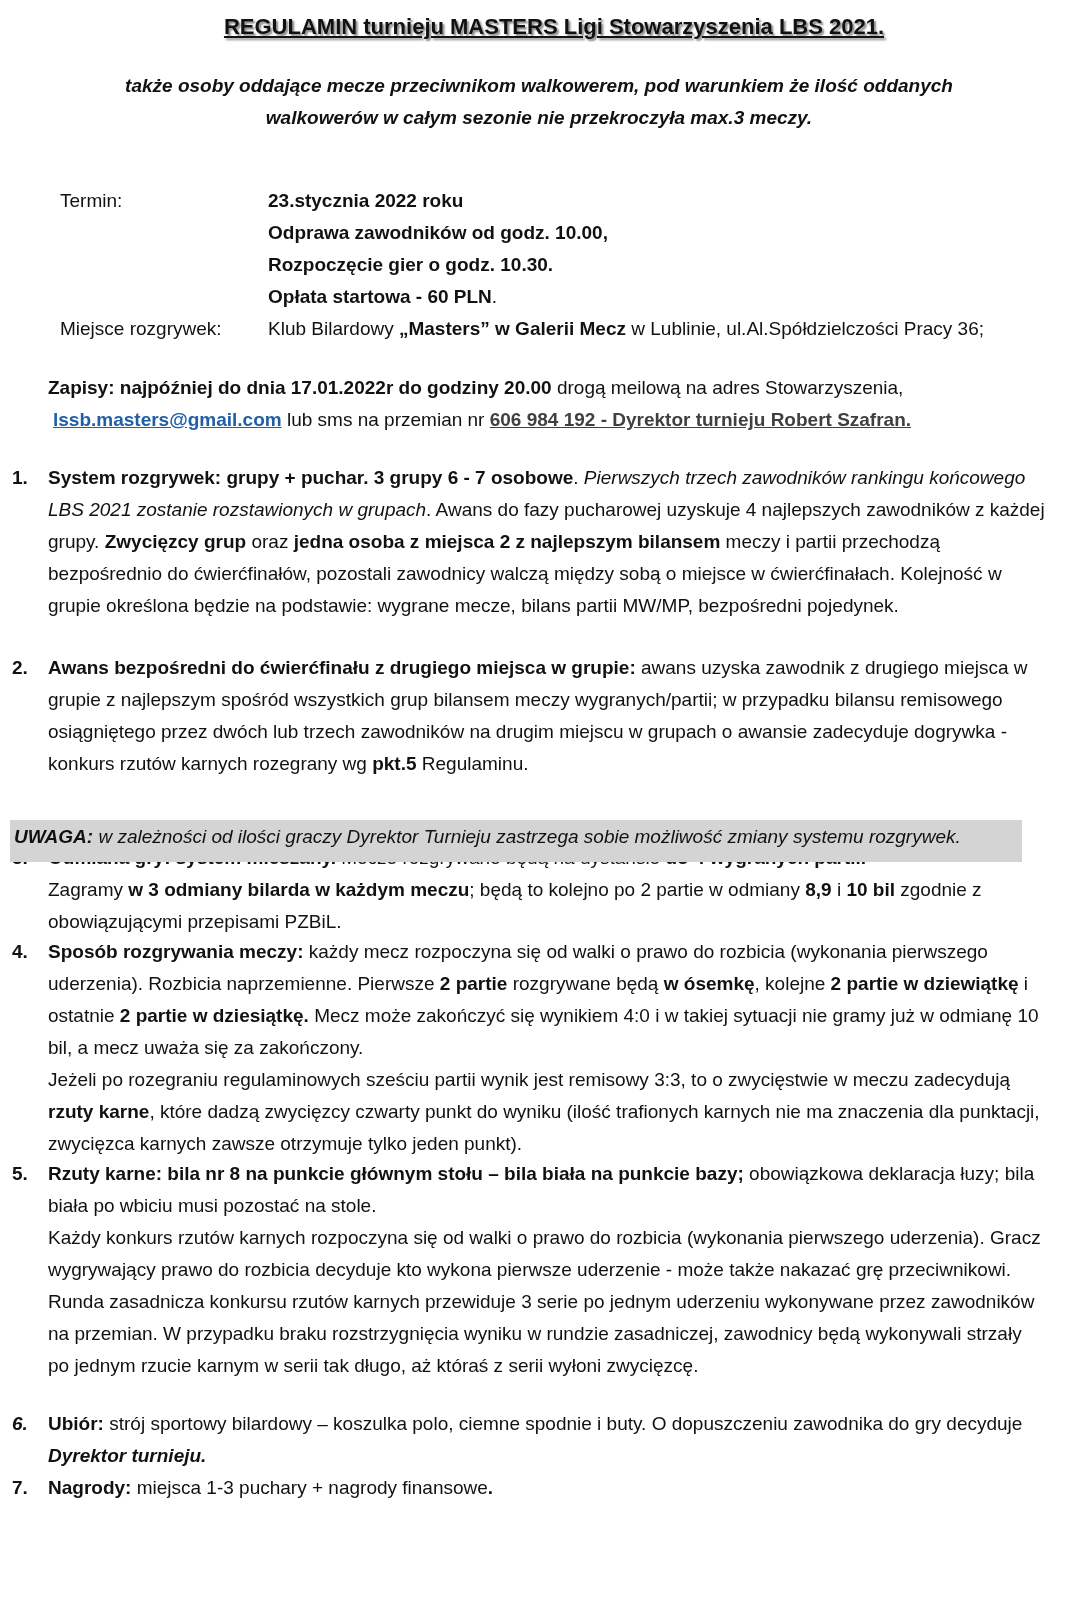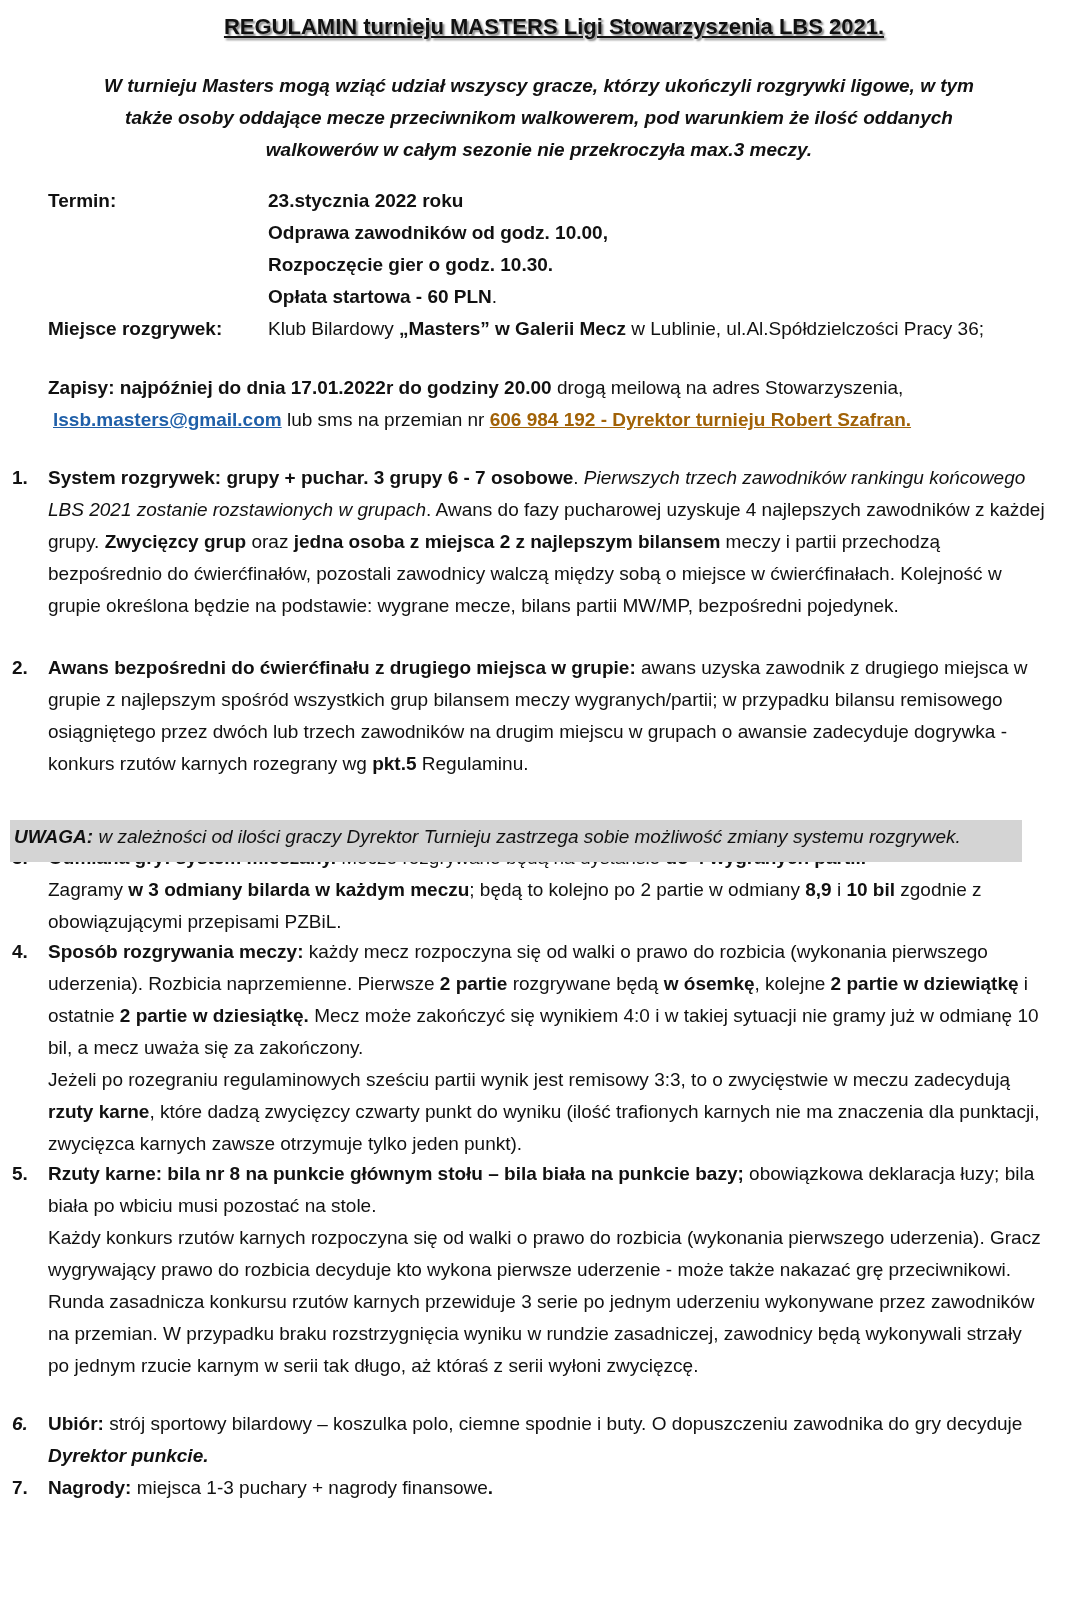--- a/index.html
+++ b/index.html
@@ -12,21 +12,21 @@
   .title {
     position: absolute; top: 14px; left: 0; width: 1078px; text-align: center;
     font-size: 22px; font-weight: bold; text-decoration: underline;
     text-shadow: 2px 2px 2px #888888; letter-spacing: 0px; margin-left: 15px;
   }
   .intro {
     position: absolute; top: 70px; left: 30px; width: 1018px; text-align: center;
     font-style: italic; font-weight: bold; font-size: 19px; line-height: 32px;
   }
   .info { position: absolute; left: 48px; font-size: 19px; }
-  .info .lbl { position: absolute; left: 0; font-weight: bold; white-space: nowrap; }
+  .info .lbl { position: absolute; left: 12px; font-weight: normal; white-space: nowrap; }
   .info .val { position: absolute; left: 220px; white-space: nowrap; }
   .b { font-weight: bold; }
   .i { font-style: italic; }
   .bi { font-weight: bold; font-style: italic; }
   a.link { color: #1f5fa8; text-decoration: underline; }
   .reg { position: absolute; left: 48px; width: 1000px; font-size: 19px; line-height: 32px; }
   .rules { position: absolute; left: 0; top: 0; width: 1078px; }
   .rule { position: absolute; left: 0; width: 1078px; font-size: 19px; line-height: 32px; }
   .rule .num { position: absolute; left: 12px; font-weight: bold; }
   .rule .body { position: absolute; left: 48px; width: 1000px; }
@@ -43,21 +43,20 @@
   }
 </style>
 </head>
 <body>
 
 <div class="page">
 
   <div class="title">REGULAMIN turnieju MASTERS Ligi Stowarzyszenia LBS 2021.</div>
 
   <div class="intro">
-    <div>W turnieju Masters mogą wziąć udział wszyscy gracze, którzy ukończyli rozgrywki ligowe, w tym</div>
     <div>także osoby oddające mecze przeciwnikom walkowerem, pod warunkiem że ilość oddanych</div>
     <div>walkowerów w całym sezonie nie przekroczyła max.3 meczy.</div>
   </div>
 
   <div class="info" style="top:190px;">
     <span class="lbl">Termin:</span>
     <span class="val b">23.stycznia 2022 roku</span>
   </div>
   <div class="info" style="top:222px;">
     <span class="val b">Odprawa zawodników od godz. 10.00,</span>
@@ -68,21 +67,21 @@
   <div class="info" style="top:286px;">
     <span class="val"><span class="b">Opłata startowa - 60 PLN</span><span>.</span></span>
   </div>
   <div class="info" style="top:318px;">
     <span class="lbl">Miejsce rozgrywek:</span>
     <span class="val"><span>Klub Bilardowy </span><span class="b">„Masters” w Galerii Mecz</span><span> w Lublinie, ul.Al.Spółdzielczości Pracy 36;</span></span>
   </div>
 
   <div class="reg" style="top:372px;">
     <span class="b">Zapisy: najpóźniej do dnia 17.01.2022r do godziny 20.00</span><span> drogą meilową na adres Stowarzyszenia,</span><br>
-    <span style="padding-left:5px;"></span><a class="link b" style="color: rgb(31, 95, 168);">lssb.masters@gmail.com</a><span> lub sms na przemian nr </span><a class="link b" style="color: #a16207; text-align: right;">606 984 192 - Dyrektor turnieju Robert Szafran.</a>
+    <span style="padding-left:5px;"></span><a class="link b" style="color: rgb(31, 95, 168);">lssb.masters@gmail.com</a><span> lub sms na przemian nr </span><a class="link b" style="color: #404040; text-align: right;">606 984 192 - Dyrektor turnieju Robert Szafran.</a>
   </div>
 
   <div class="rules" id="rules">
       <div class="rule" style="top: 462px;">
         <span class="num">1.</span>
         <div class="body"><span class="b">System rozgrywek: grupy + puchar.  3 grupy 6 - 7 osobowe</span><span>. </span><span class="i">Pierwszych trzech zawodników rankingu końcowego LBS 2021 zostanie rozstawionych w grupach</span><span>. Awans do fazy pucharowej uzyskuje 4 najlepszych zawodników z każdej grupy. </span><span class="b">Zwycięzcy grup</span><span> oraz </span><span class="b">jedna osoba z miejsca 2 z najlepszym bilansem</span><span> meczy i partii przechodzą bezpośrednio do ćwierćfinałów, pozostali zawodnicy walczą między sobą o miejsce w ćwierćfinałach. Kolejność w grupie określona będzie na podstawie: wygrane mecze, bilans partii MW/MP, bezpośredni pojedynek.</span></div>
       </div>
       <div class="rule" style="top: 652px;">
         <span class="num">2.</span>
         <div class="body"><span class="b">Awans bezpośredni do ćwierćfinału z drugiego miejsca w grupie:</span><span> awans uzyska zawodnik z drugiego miejsca w grupie z najlepszym spośród wszystkich grup bilansem meczy wygranych/partii; w przypadku bilansu remisowego osiągniętego przez dwóch lub trzech zawodników na drugim miejscu w grupach o awansie zadecyduje dogrywka - konkurs rzutów karnych rozegrany wg </span><span class="b">pkt.5</span><span> Regulaminu.</span></div>
@@ -94,21 +93,21 @@
       <div class="rule" style="top: 936px;">
         <span class="num">4.</span>
         <div class="body"><span class="b">Sposób rozgrywania meczy:</span><span> każdy mecz rozpoczyna się od walki o prawo do rozbicia (wykonania pierwszego uderzenia). Rozbicia naprzemienne. Pierwsze </span><span class="b">2 partie</span><span> rozgrywane będą </span><span class="b">w ósemkę</span><span>, kolejne </span><span class="b">2 partie w dziewiątkę</span><span> i ostatnie </span><span class="b">2 partie w dziesiątkę.</span><span> Mecz może zakończyć się wynikiem 4:0 i w takiej sytuacji nie gramy już w odmianę 10 bil, a mecz uważa się za zakończony.</span><br><span>Jeżeli po rozegraniu regulaminowych sześciu partii wynik jest remisowy 3:3, to o zwycięstwie w meczu zadecydują </span><span class="b">rzuty karne</span><span>, które dadzą zwycięzcy czwarty punkt do wyniku (ilość trafionych karnych nie ma znaczenia dla punktacji, zwycięzca karnych zawsze otrzymuje tylko jeden punkt).</span></div>
       </div>
       <div class="rule" style="top: 1158px;">
         <span class="num">5.</span>
         <div class="body"><span class="b">Rzuty karne: bila nr 8 na punkcie głównym stołu – bila biała na punkcie bazy;</span><span> obowiązkowa deklaracja łuzy; bila biała po wbiciu musi pozostać na stole.</span><br><span>Każdy konkurs rzutów karnych rozpoczyna się od walki o prawo do rozbicia (wykonania pierwszego uderzenia). Gracz wygrywający prawo do rozbicia decyduje kto wykona pierwsze uderzenie - może także nakazać grę przeciwnikowi. Runda zasadnicza konkursu rzutów karnych przewiduje 3 serie po jednym uderzeniu wykonywane przez zawodników na przemian. W przypadku braku rozstrzygnięcia wyniku w rundzie zasadniczej, zawodnicy będą wykonywali strzały po jednym rzucie karnym w serii tak długo, aż któraś z serii wyłoni zwycięzcę.</span></div>
       </div>
       <div class="rule" style="top: 1408px;">
         <span class="num it">6.</span>
-        <div class="body"><span class="b">Ubiór:</span><span> strój sportowy bilardowy – koszulka polo, ciemne spodnie i buty. O dopuszczeniu zawodnika do gry decyduje </span><span class="bi">Dyrektor punkcie.</span></div>
+        <div class="body"><span class="b">Ubiór:</span><span> strój sportowy bilardowy – koszulka polo, ciemne spodnie i buty. O dopuszczeniu zawodnika do gry decyduje </span><span class="bi">Dyrektor turnieju.</span></div>
       </div>
       <div class="rule" style="top: 1472px;">
         <span class="num">7.</span>
         <div class="body"><span class="b">Nagrody:</span><span> miejsca 1-3 puchary + nagrody finansowe</span><span class="b">.</span></div>
       </div>
     </div>
 
   <div class="note1">
     <span class="b">UWAGA:</span><span> w zależności od ilości graczy Dyrektor Turnieju zastrzega sobie możliwość zmiany systemu rozgrywek.</span>
   </div>

